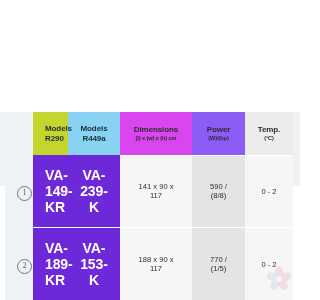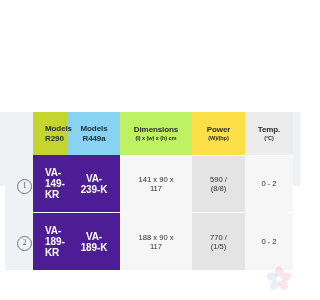--- a/index.html
+++ b/index.html
@@ -82,25 +82,25 @@
   }
   .hdr-green {
     background: #c4d62e;
     color: #27313a;
   }
   .hdr-blue {
     background: #87d3f1;
     color: #20313d;
   }
   .hdr-gray-l {
-    background: #bef264;
+    background: #d946ef;
     color: #2c2c2c;
   }
   .hdr-gray-d {
-    background: #fde047;
+    background: #8b5cf6;
     color: #2c2c2c;
   }
   .hdr-gray-m {
     background: #ececec;
     color: #2c2c2c;
   }
   .hdr-blank {
     background: #eef2f5;
   }
 
@@ -114,23 +114,23 @@
     font-size: 5.6px;
     font-weight: bold;
     line-height: 7px;
     letter-spacing: -0.1px;
   }
 
   
   .drow { height: 23px; }
 
   .cell-model {
-    background: #4c1d95;
+    background: #6d28d9;
     color: #ffffff;
-    font-size: 10px;
+    font-size: 14px;
     font-weight: bold;
     letter-spacing: -0.1px;
     border-top: 1px solid #ffffff;
   }
   .cell-model.first { border-top: none; }
 
   .cell-plain {
     background: #f6f6f6;
     color: #2f2f2f;
     font-size: 7.6px;
@@ -210,21 +210,21 @@
         <td class="cell-plain">141 x 90 x 117</td>
         <td class="cell-shade">590 / (8/8)</td>
         <td class="cell-plain">0 - 2</td>
       </tr>
 
       <tr class="drow">
         <td class="numcell">
           <span class="circle">2</span>
         </td>
         <td class="cell-model">VA-189-KR</td>
-        <td class="cell-model">VA-189-K</td>
+        <td class="cell-model">VA-153-K</td>
         <td class="cell-plain">188 x 90 x 117</td>
         <td class="cell-shade">770 / (1/5)</td>
         <td class="cell-plain">0 - 2</td>
       </tr>
 
     </tbody>
       </table>
   </div>
 
   <svg class="watermark" viewBox="0 0 40 40">

